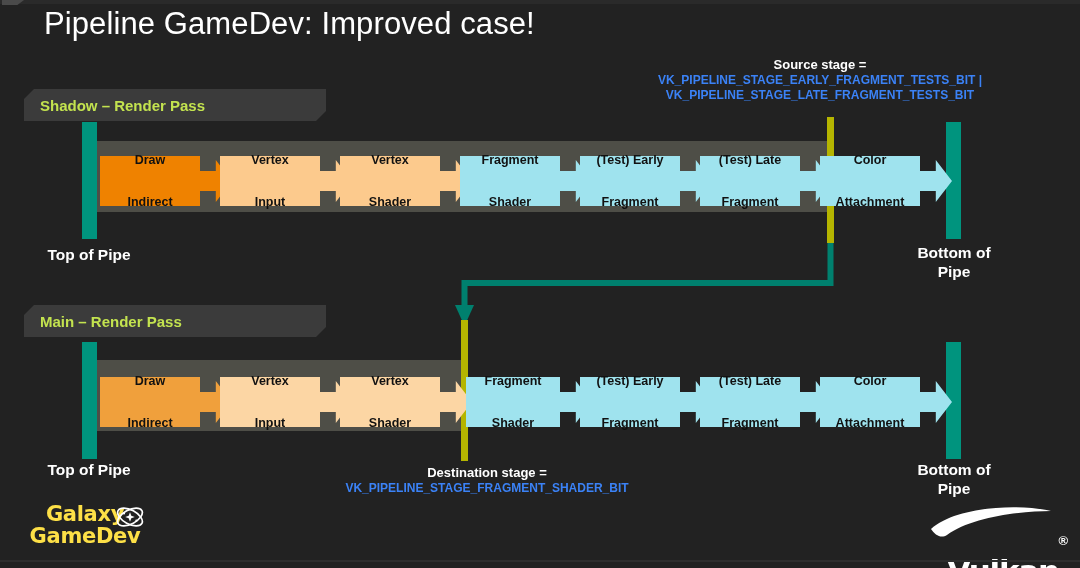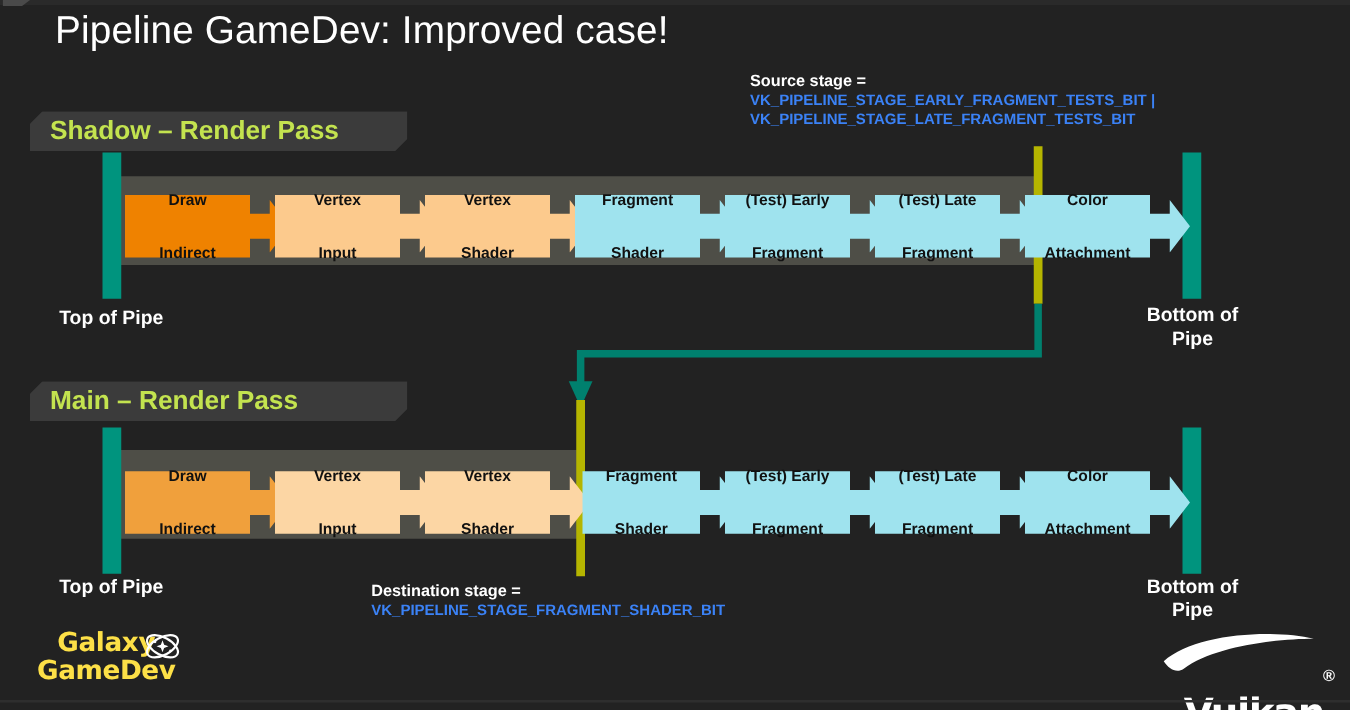--- a/index.html
+++ b/index.html
@@ -19,21 +19,21 @@
 
   
   .pass-banner{
     position:absolute;height:32px;
     background:#3b3b3b;
     display:flex;align-items:center;
     padding-left:16px;box-sizing:border-box;
     clip-path:polygon(10px 0, 100% 0, 100% calc(100% - 10px), calc(100% - 10px) 100%, 0 100%, 0 10px);
   }
   .pass-banner span{
-    font-size:21px;font-weight:bold;color:#c3e34f;white-space:nowrap;
+    font-size:15px;font-weight:bold;color:#c3e34f;white-space:nowrap;
   }
 
   
   .band{position:absolute;background:#4e4e47;}
 
   
   .pipebar{position:absolute;background:#00947e;}
 
   
   .barrier{position:absolute;background:#b5b500;}
@@ -57,21 +57,21 @@
     clip-path:polygon(0 30%, 55% 30%, 55% 8%, 100% 50%, 55% 92%, 55% 70%, 0 70%);
   }
 
   
   .pipe-label{
     position:absolute;font-size:15.5px;font-weight:bold;color:#ffffff;
     text-align:center;line-height:1.2;
   }
 
   
-  .annot{position:absolute;line-height:1.26;}
+  .annot{position:absolute;text-align:center;line-height:1.26;}
   .annot .head{display:block;font-size:13px;font-weight:bold;color:#ffffff;}
   .annot .code{display:block;font-size:12px;font-weight:bold;color:#3b82f6;white-space:nowrap;}
 
   
   #barrier-connector{position:absolute;left:0;top:0;width:1080px;height:568px;pointer-events:none;}
 
   
   #galaxy-gamedev-logo{
     position:absolute;left:10px;top:503px;width:150px;height:58px;
     color:#fde047;

